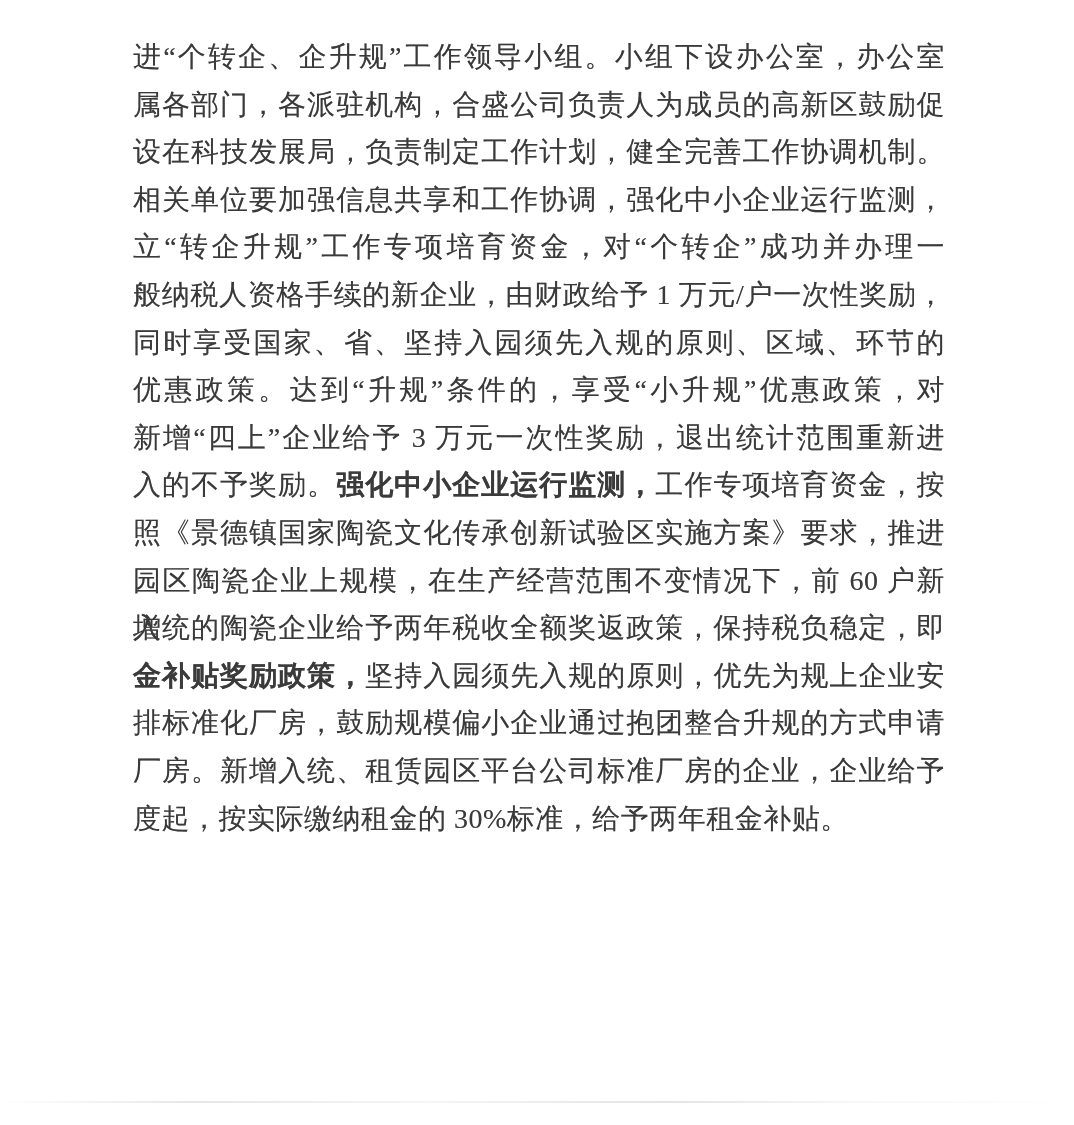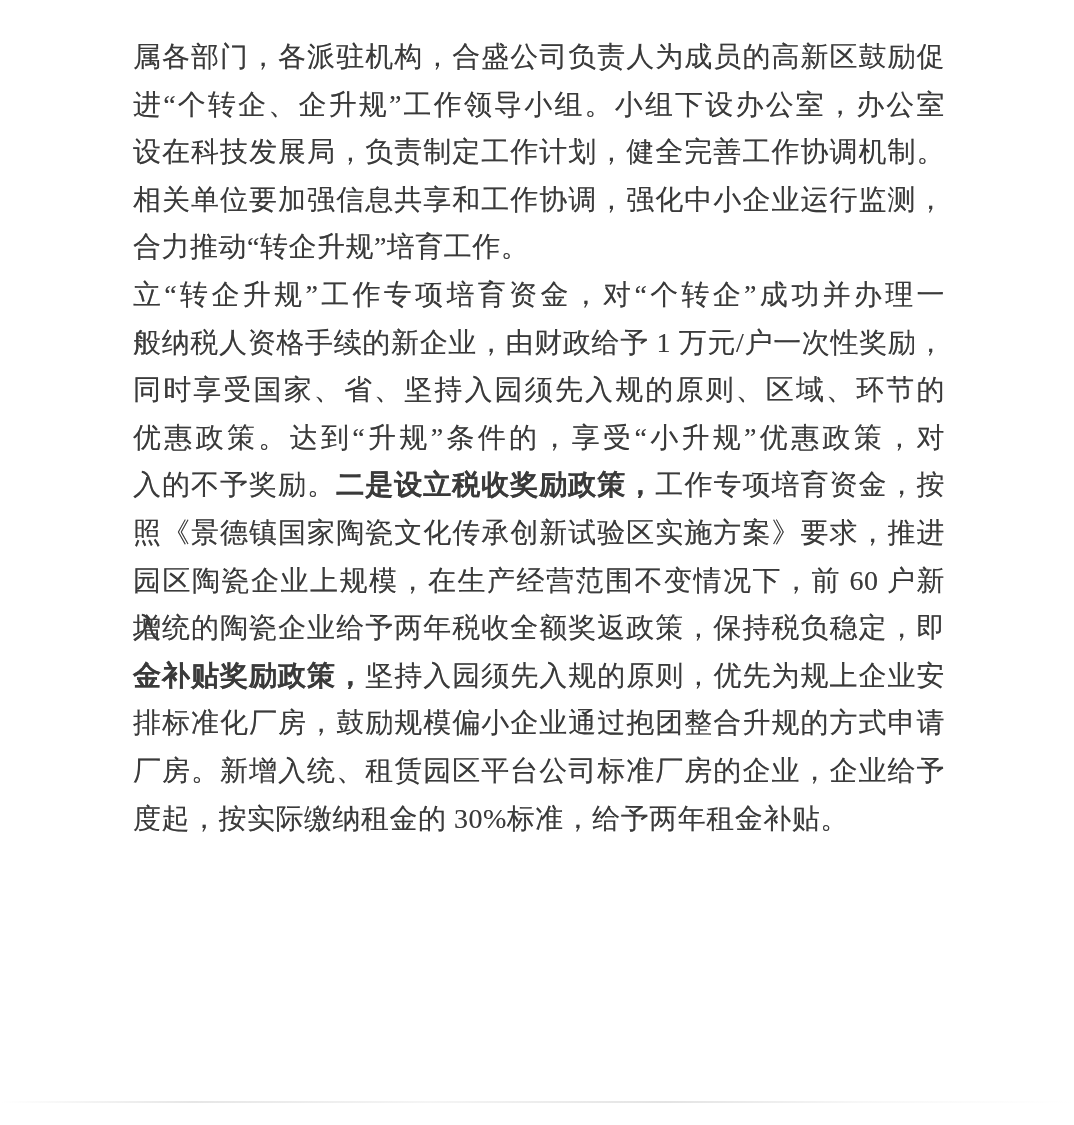--- a/index.html
+++ b/index.html
@@ -53,30 +53,30 @@
       rgba(200,200,200,0.5) 62%,
       rgba(215,215,215,0.2) 80%,
       rgba(200,200,200,0) 100%);
   }
 </style>
 </head>
 <body>
 
 <main>
   <div class="doc-body" style="color: rgb(58, 58, 58);">
+      <div class="line"><span class="seg">进“个转企、企升规”工作领导小组。小组下设办公室，办公室</span></div>
       <div class="line"><span class="seg">属各部门，各派驻机构，合盛公司负责人为成员的高新区鼓励促</span></div>
-      <div class="line"><span class="seg">进“个转企、企升规”工作领导小组。小组下设办公室，办公室</span></div>
       <div class="line"><span class="seg">设在科技发展局，负责制定工作计划，健全完善工作协调机制。</span></div>
       <div class="line"><span class="seg">相关单位要加强信息共享和工作协调，强化中小企业运行监测，</span></div>
-      <div class="line para-end"><span class="seg">合力推动“转企升规”培育工作。</span></div>
       <div class="line"><span class="seg">立“转企升规”工作专项培育资金，对“个转企”成功并办理一</span></div>
       <div class="line"><span class="seg">般纳税人资格手续的新企业，由财政给予 1 万元/户一次性奖励，</span></div>
       <div class="line"><span class="seg">同时享受国家、省、坚持入园须先入规的原则、区域、环节的</span></div>
       <div class="line"><span class="seg">优惠政策。达到“升规”条件的，享受“小升规”优惠政策，对</span></div>
-      <div class="line"><span class="seg">入的不予奖励。</span><span class="seg bold">二是设立税收奖励政策，</span><span class="seg">工作专项培育资金，按</span></div>
+      <div class="line"><span class="seg">新增“四上”企业给予 3 万元一次性奖励，退出统计范围重新进</span></div>
+      <div class="line"><span class="seg">入的不予奖励。</span><span class="seg bold">强化中小企业运行监测，</span><span class="seg">工作专项培育资金，按</span></div>
       <div class="line"><span class="seg">照《景德镇国家陶瓷文化传承创新试验区实施方案》要求，推进</span></div>
       <div class="line"><span class="seg">园区陶瓷企业上规模，在生产经营范围不变情况下，前 60 户新增</span></div>
       <div class="line"><span class="seg">入统的陶瓷企业给予两年税收全额奖返政策，保持税负稳定，即</span></div>
       <div class="line"><span class="seg bold">金补贴奖励政策，</span><span class="seg">坚持入园须先入规的原则，优先为规上企业安</span></div>
       <div class="line"><span class="seg">排标准化厂房，鼓励规模偏小企业通过抱团整合升规的方式申请</span></div>
       <div class="line"><span class="seg">厂房。新增入统、租赁园区平台公司标准厂房的企业，企业给予</span></div>
       <div class="line para-end"><span class="seg">度起，按实际缴纳租金的 30%标准，给予两年租金补贴。</span></div>
     </div>
   <div class="scan-artifact"></div>
 </main>

